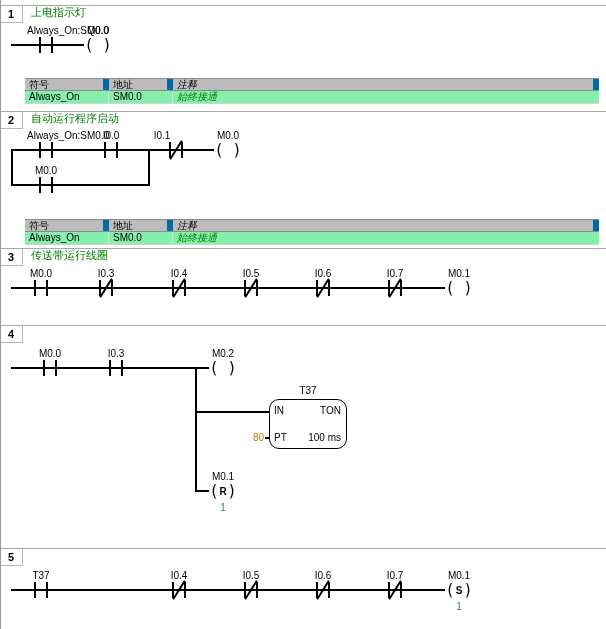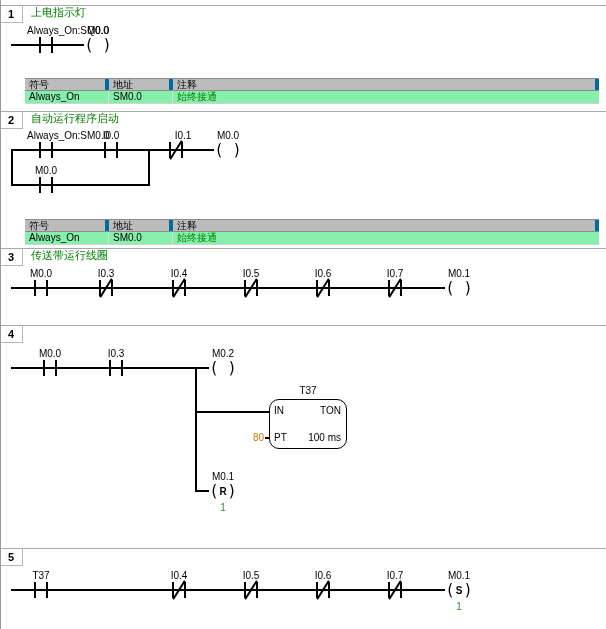--- a/index.html
+++ b/index.html
@@ -44,22 +44,22 @@
   .tbox .ttype{ right:5px; top:5px; }
   .tbox .tpt  { left:4px; bottom:5px; }
   .tbox .tbase{ right:5px; bottom:5px; }
   .tname { position:absolute; font-size:10px; color:#000; transform:translateX(-50%); white-space:nowrap; }
   .preset { position:absolute; font-size:10px; color:#c87a00; width:24px; text-align:right; }
   .sym-table { position:absolute; left:24px; width:574px; font-size:10px; }
   .trow { display:flex; height:13px; line-height:12px; background:#86efac; }
   .trow.thead { background:#bcbcbc; border-top:1px solid #8c8c8c; border-bottom:1px solid #8c8c8c; }
   .trow:not(.thead) { border-bottom:1px solid #d2d2d2; }
   .tc { padding-left:4px; overflow:hidden; border-right:1px solid #dcdcdc; color:#000; }
-  .thead .tc { border-right:4px solid #0369a1; }
-  .c1 { width:84px; } .c2 { width:64px; } .c3 { flex:1; border-right:none; }
+  .thead .tc { border-right:6px solid #0369a1; }
+  .c1 { width:84px; } .c2 { width:64px; } .c3 { flex:1; border-right:none;font-style:italic; }
   .green { color:#008000; }
 </style>
 </head>
 <body>
 
 <div id="screen">
 
   <div class="network" style="top:5px;height:106px;">
     <div class="sep"></div>
     <div class="net-num">1</div>
@@ -95,21 +95,21 @@
 
     <div class="hw" style="left:10px;top:38px;width:203px;"></div>
     <div class="vw" style="left:10px;top:38px;height:37px;"></div>
 
     <div class="elabel-l" style="left:26px;top:19px;">Always_On:SM0.0</div>
     <div class="contact" style="left:38px;top:31px;"></div>
 
     <div class="elabel" style="left:110px;top:19px;">I0.0</div>
     <div class="contact" style="left:103px;top:31px;"></div>
 
-    <div class="elabel" style="left:182px;top:19px;">I0.1</div>
+    <div class="elabel" style="left:161px;top:19px;">I0.1</div>
     <div class="contact nc" style="left:168px;top:31px;"></div>
 
     <div class="elabel" style="left:227px;top:19px;">M0.0</div>
     <div class="coil" style="left:213px;top:30px;">
         <span class="mid"></span>
       </div>
 
     <div class="vw" style="left:147px;top:38px;height:37px;"></div>
     <div class="hw" style="left:10px;top:73px;width:139px;"></div>
     <div class="elabel" style="left:45px;top:54px;">M0.0</div>

